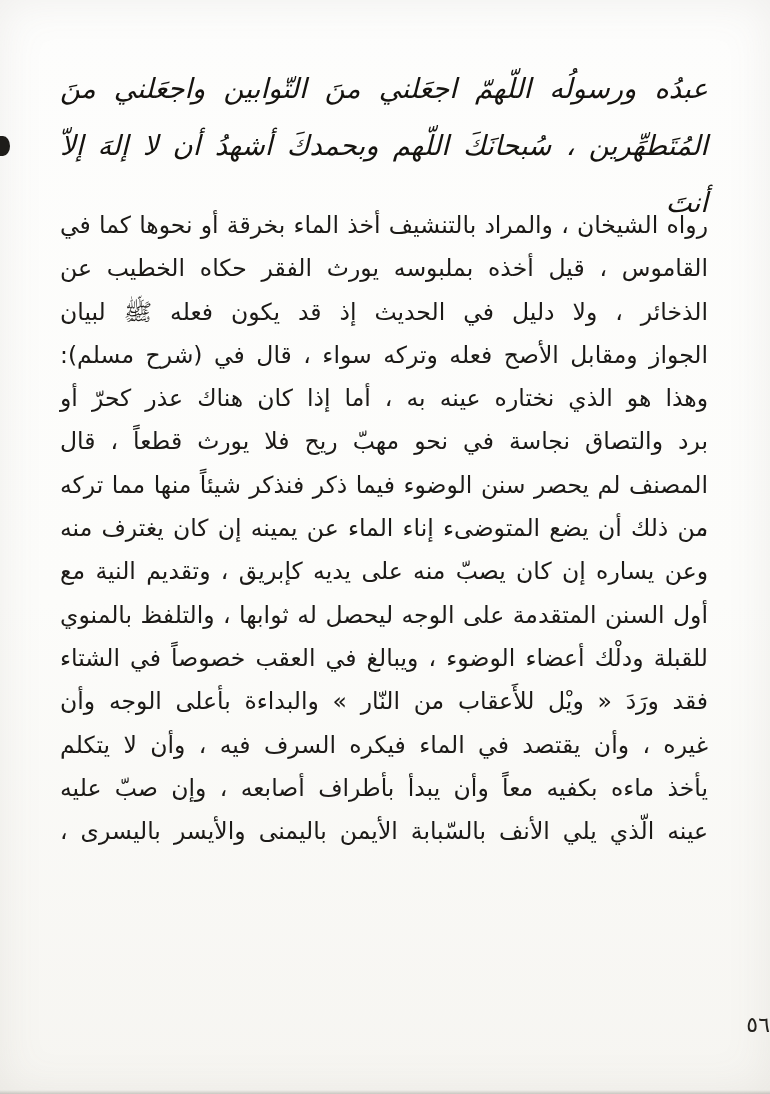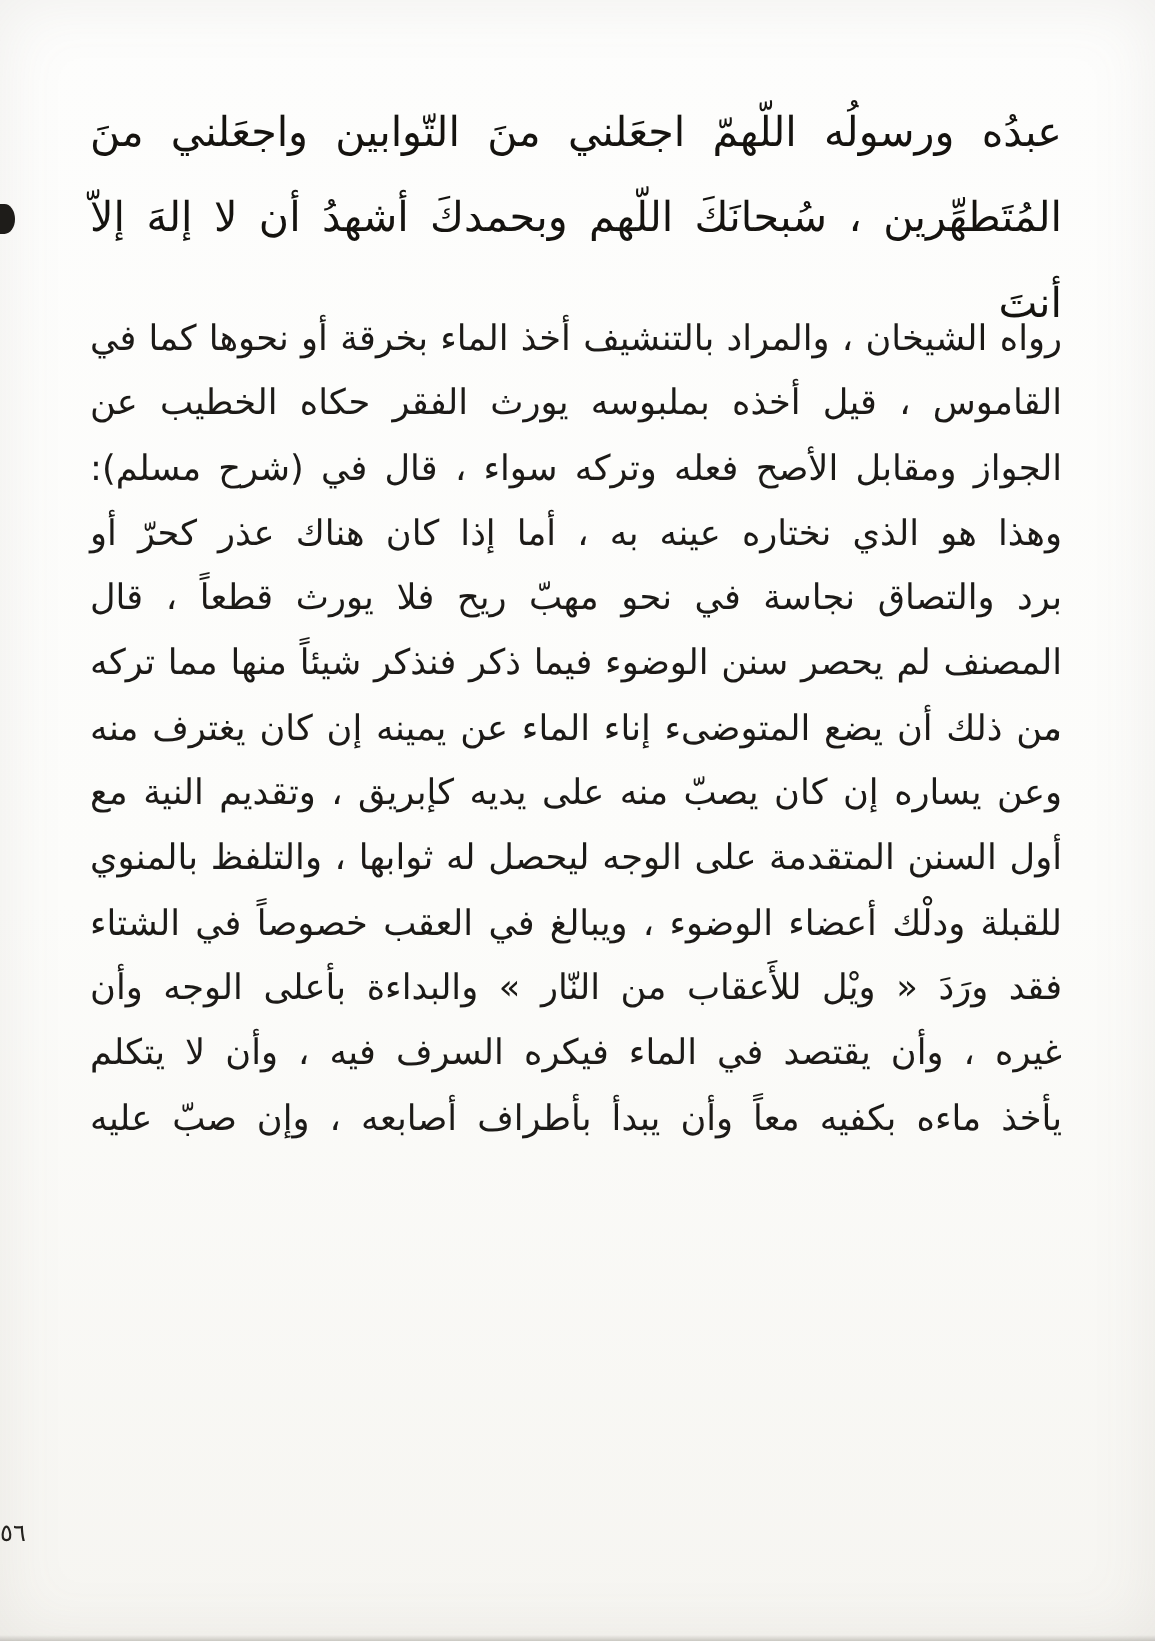--- a/index.html
+++ b/index.html
@@ -40,29 +40,30 @@
     margin: 0;
     padding: 0;
     direction: rtl;
     text-align: justify;
     text-align-last: justify;
     text-justify: inter-word;
     white-space: normal;
     height: 43.3px;
     overflow: visible;
   }
-  .dua-section .line { height: 57px; }
+  .dua-section .line { height: 57px; font-style: italic; }
   .page-number {
     position: absolute;
     top: 1012px;
     left: 0;
     width: 100%;
-    text-align: left;
-    font-size: 16px;
+    text-align: right;
+    font-size: 22px;
     color: #24221e;
+    padding-left: 46px;
   }
   .scan-artifact {
     position: absolute;
     left: 0;
     top: 136px;
     width: 10px;
     height: 20px;
     background: #1e1c19;
     border-radius: 0 70% 70% 0 / 0 50% 50% 0;
   }
@@ -83,30 +84,32 @@
   <div class="scan-artifact"></div>
 
   <div class="text-col dua-section">
     <p class="line">عبدُه ورسولُه اللّهمّ اجعَلني منَ التّوابين واجعَلني منَ</p>
     <p class="line">المُتَطهِّرين ، سُبحانَكَ اللّهم وبحمدكَ أشهدُ أن لا إلهَ إلاّ أنتَ</p>
   </div>
 
   <div class="text-col commentary-section">
     <p class="line">رواه الشيخان ، والمراد بالتنشيف أخذ الماء بخرقة أو نحوها كما في</p>
     <p class="line">القاموس ، قيل أخذه بملبوسه يورث الفقر حكاه الخطيب عن</p>
+    <p class="line">الذخائر ، ولا دليل في الحديث إذ قد يكون فعله ﷺ لبيان</p>
     <p class="line">الجواز ومقابل الأصح فعله وتركه سواء ، قال في (شرح مسلم):</p>
     <p class="line">وهذا هو الذي نختاره عينه به ، أما إذا كان هناك عذر كحرّ أو</p>
     <p class="line">برد والتصاق نجاسة في نحو مهبّ ريح فلا يورث قطعاً ، قال</p>
     <p class="line">المصنف لم يحصر سنن الوضوء فيما ذكر فنذكر شيئاً منها مما تركه ،</p>
     <p class="line">من ذلك أن يضع المتوضىء إناء الماء عن يمينه إن كان يغترف منه</p>
     <p class="line">وعن يساره إن كان يصبّ منه على يديه كإبريق ، وتقديم النية مع</p>
     <p class="line">أول السنن المتقدمة على الوجه ليحصل له ثوابها ، والتلفظ بالمنوي</p>
     <p class="line">للقبلة ودلْك أعضاء الوضوء ، ويبالغ في العقب خصوصاً في الشتاء</p>
     <p class="line">فقد ورَدَ « ويْل للأَعقاب من النّار » والبداءة بأعلى الوجه وأن</p>
     <p class="line">غيره ، وأن يقتصد في الماء فيكره السرف فيه ، وأن لا يتكلم</p>
     <p class="line">يأخذ ماءه بكفيه معاً وأن يبدأ بأطراف أصابعه ، وإن صبّ عليه</p>
+    <p class="line">عينه الّذي يلي الأنف بالسّبابة الأيمن باليمنى والأيسر باليسرى ،</p>
   </div>
 
   <div class="page-number">٥٦</div>
 
   <div class="scan-edge-bottom"></div>
 
 </div>
 
 </body></html>

